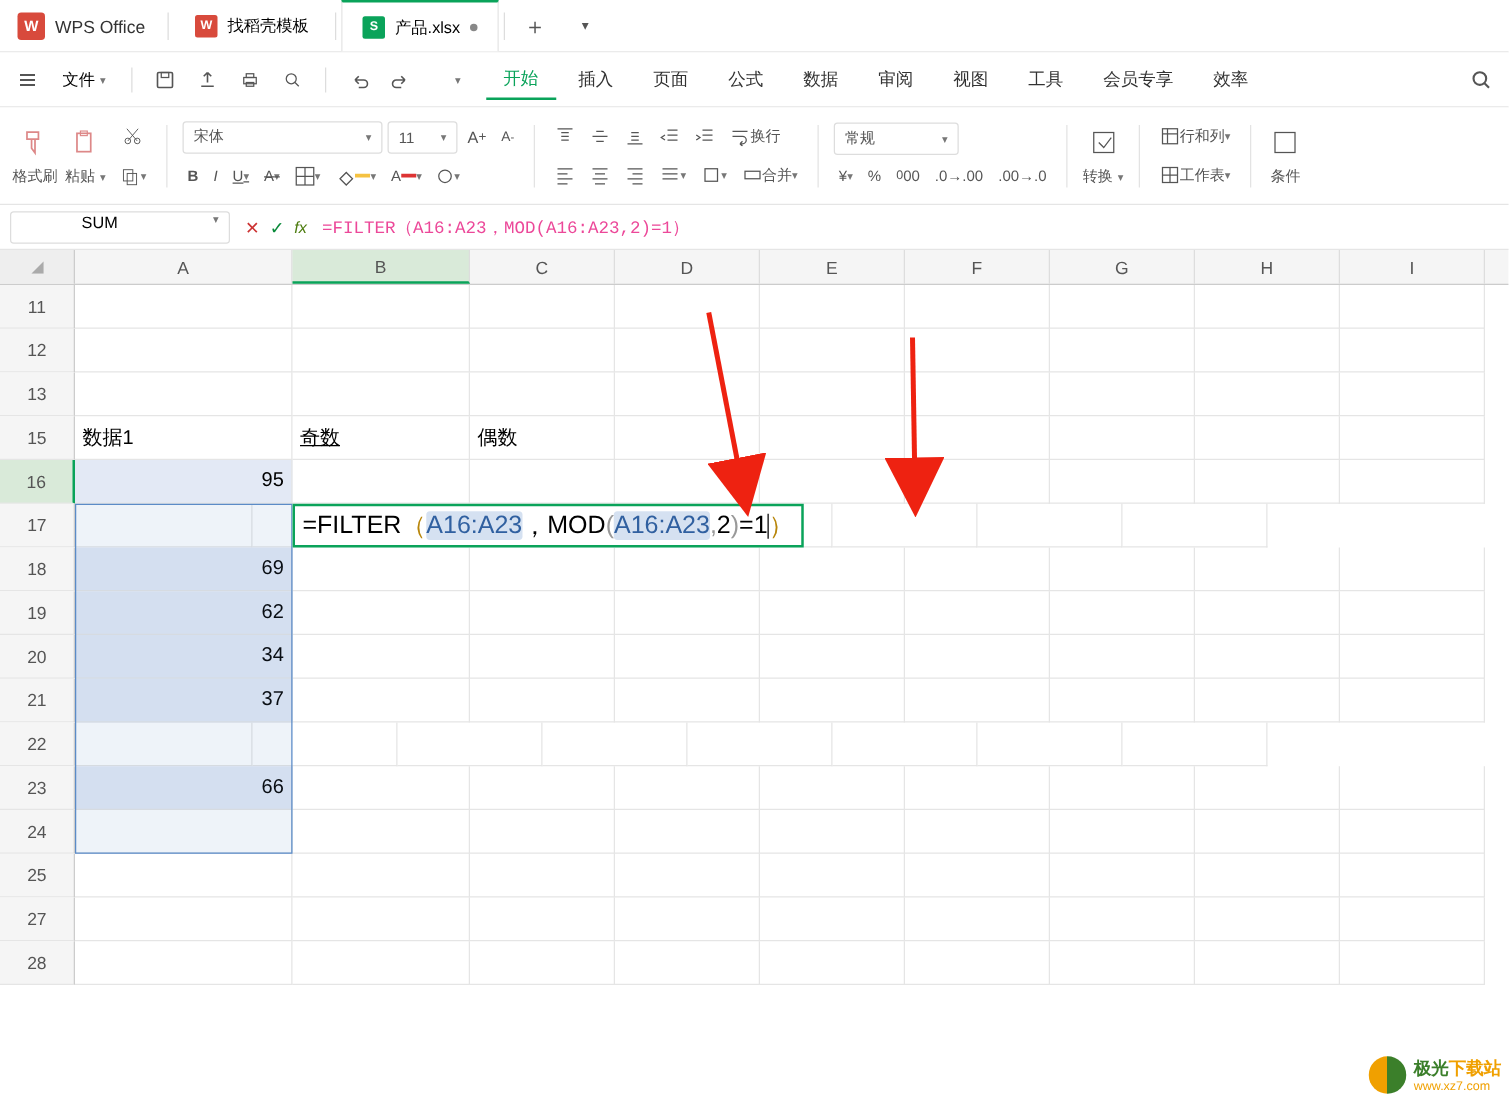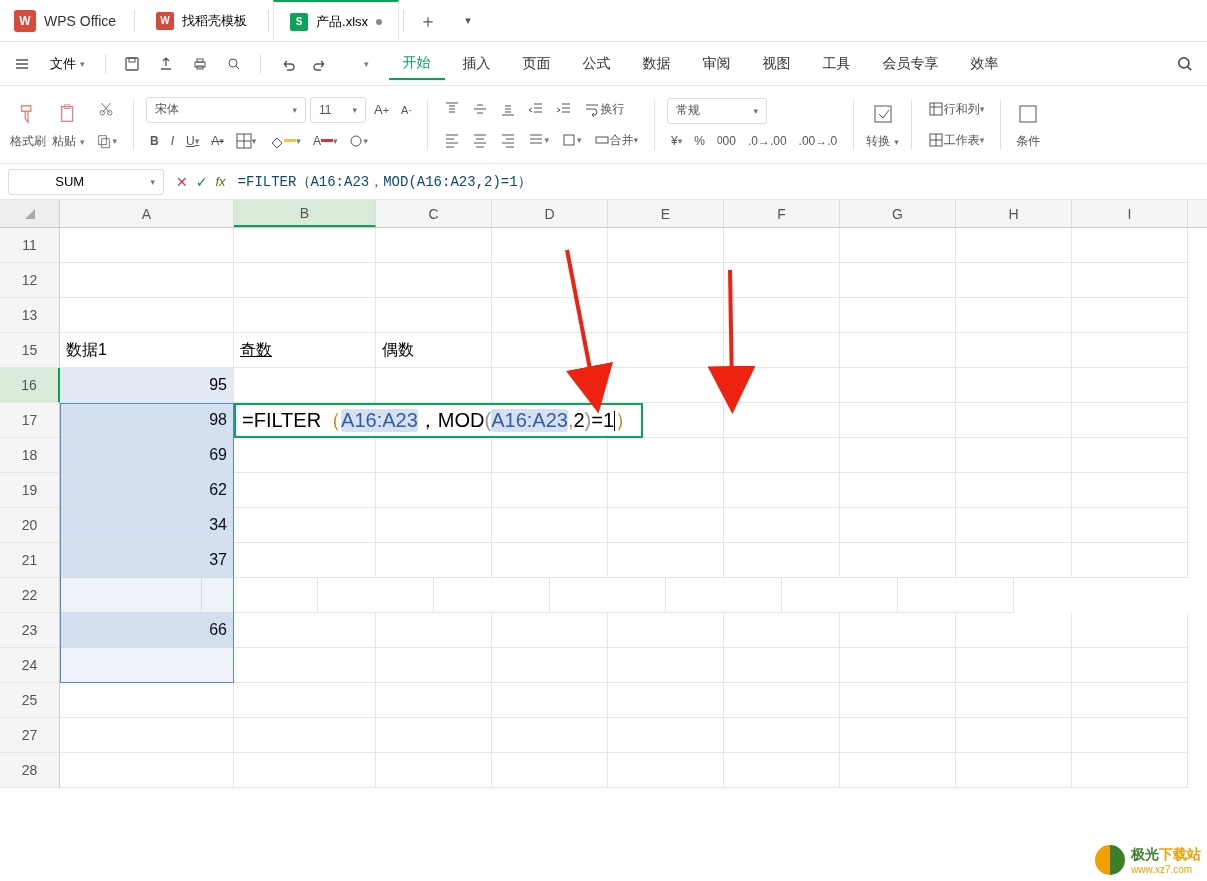--- a/index.html
+++ b/index.html
@@ -34,26 +34,26 @@
   .rb-btn { display:flex; align-items:center; justify-content:center; padding:4px; border-radius:3px; cursor:pointer; color:#555;}
   .rb-sep { width:1px; height:50px; background:#e3e3e3; margin:0 6px;}
   .rb-dropdown { display:flex; align-items:center; gap:6px; border:1px solid #ddd; border-radius:3px; padding:3px 8px; background:#fff; font-size:12px; height:26px;}
   .rb-dropdown.small { width:56px; }
   .chev { font-size:9px; color:#777; margin-left:auto;}
   .rb-row { display:flex; align-items:center; gap:4px; }
   .rb-two-rows { display:flex; flex-direction:column; gap:6px; }
 
   
   .formula-row { display:flex; align-items:center; height:36px; border-bottom:1px solid #e5e5e5; padding:0 8px; gap:8px; background:#fff;}
-  .name-box { display:flex; align-items:center; width:156px; border:1px solid #ddd; border-radius:3px; height:26px; padding:0 8px; font-size:13px;gap:28px;}
+  .name-box { display:flex; width:176px; border:1px solid #ddd; border-radius:3px; height:26px; padding:0 8px; font-size:13px;gap:28px;}
   .name-box span.val { flex:1; text-align:center;}
   .fx-controls { display:flex; align-items:center; gap:8px; padding:0 4px;}
   .fx-controls .btn { cursor:pointer; font-size:14px;}
   .fx-label { font-style:italic; font-size:13px; color:#4d7c0f;}
-  .formula-input { flex:1; font-family: "Courier New", monospace; font-size:14px; border:none; outline:none; color:#0c4a6e;}
+  .formula-input { flex:1; font-family: "Courier New", monospace; font-size:14px; border:none; outline:none; color:#ec4899;}
 
   
   .grid-area { position:relative; overflow:hidden; width:100%; height:calc(881px - 42px - 44px - 78px - 36px); }
   .col-headers { display:flex; height:28px; border-bottom:1px solid #ccc; background:#f5f5f5;}
   .corner { width:60px; border-right:1px solid #ccc; display:flex; align-items:center; justify-content:center; background:#eee;}
   .corner svg{ width:10px; height:10px;}
   .col-h { border-right:1px solid #ddd; display:flex; align-items:center; justify-content:center; font-size:14px; color:#555;}
   .col-h.sel { background:#d9ead9; border-bottom:2px solid #0aa35a;}
   .grid-body { position:relative; }
   .row { display:flex; height:35px; }
@@ -475,21 +475,20 @@
         <div class="cell" style="width: 116px;"></div>
         <div class="cell" style="width: 116px;"></div>
         <div class="cell" style="width: 116px;"></div>
         <div class="cell" style="width: 116px;"></div>
         <div class="cell" style="width: 116px;"></div>
         <div class="cell" style="width: 116px;"></div>
         <div class="cell" style="width: 116px;"></div>
       </div>
       <div class="row">
         <div class="row-h">17</div>
-        <div class="cell selrange right" style="width: 174px;">98</div>
         <div class="cell" style="width: 142px;"></div>
         <div class="cell" style="width: 116px;"></div>
         <div class="cell" style="width: 116px;"></div>
         <div class="cell" style="width: 116px;"></div>
         <div class="cell" style="width: 116px;"></div>
         <div class="cell" style="width: 116px;"></div>
         <div class="cell" style="width: 116px;"></div>
         <div class="cell" style="width: 116px;"></div>
       </div>
       <div class="row">

